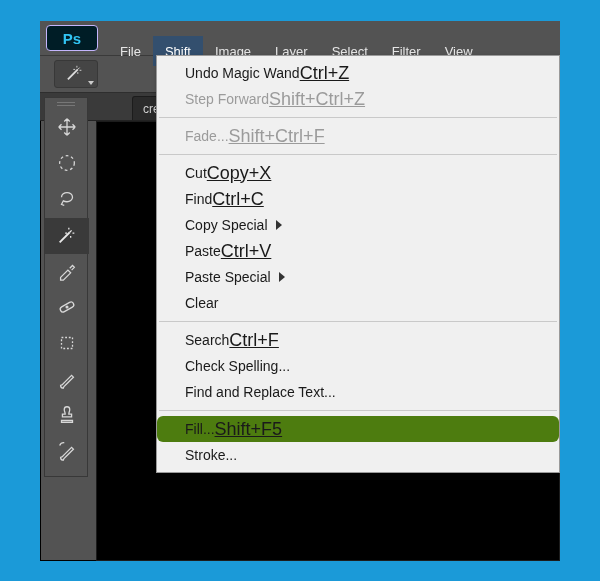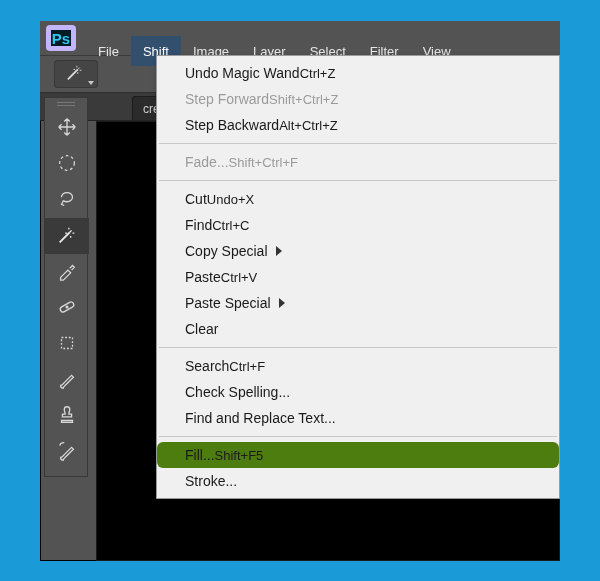--- a/index.html
+++ b/index.html
@@ -25,28 +25,28 @@
   
   .menubar {
     display: flex;
     align-items: center;
     height: 34px;
     background: #535353;
     padding-left: 6px;
     gap: 0;
   }
   .ps-logo {
-    width: 30px; height: 26px;
+    width: 52px; height: 26px;
     border-radius: 4px;
     background: #001d26;
     color: #31c5f4;
     font-weight: 700;
     font-size: 15px;
     display: flex; align-items: center; justify-content: center;
-    border: 5px solid #c4b5fd;
+    border: 1px solid #c4b5fd;
     margin-right: 10px;
   }
   .menu-item {
     padding: 8px 12px 7px 12px;
     color: #e6e6e6;
     cursor: default;
     margin-top: 25px;
   }
   .menu-item.open {
     background: #334f6e;
@@ -151,21 +151,21 @@
   .dd-row {
     display:flex;
     justify-content: flex-start;
     align-items:center;
     height: 26px;
     padding: 0 22px 0 28px;
     white-space: nowrap;
   }
   .dd-row.disabled { color: #9b9b9b; }
   .dd-row.highlight { background: #4d7c0f; border-radius: 6px; }
-  .dd-row .sc { color: inherit; font-size: 13px; }
+  .dd-row .sc { color: inherit; font-size: 18px; text-decoration: underline; }
   .dd-sep {
     height: 1px;
     background: #c9c9c9;
     margin: 5px 2px;
   }
   .submenu-arrow {
     width:0;height:0;
     border-top:5px solid transparent;
     border-bottom:5px solid transparent;
     border-left:6px solid #333;
@@ -288,33 +288,29 @@
 
   <div class="dropdown">
     <div class="dd-row">
       <span>Undo Magic Wand</span>
       <span class="sc">Ctrl+Z</span>
     </div>
     <div class="dd-row disabled">
       <span>Step Forward</span>
       <span class="sc">Shift+Ctrl+Z</span>
     </div>
-    <div class="dd-row">
-      <span>Step Backward</span>
-      <span class="sc">Alt+Ctrl+Z</span>
-    </div>
     <div class="dd-sep"></div>
     <div class="dd-row disabled">
       <span>Fade...</span>
       <span class="sc">Shift+Ctrl+F</span>
     </div>
     <div class="dd-sep"></div>
     <div class="dd-row">
       <span>Cut</span>
-      <span class="sc">Undo+X</span>
+      <span class="sc">Copy+X</span>
     </div>
     <div class="dd-row">
       <span>Find</span>
       <span class="sc">Ctrl+C</span>
     </div>
     <div class="dd-row">
       <span>Copy Special</span>
       <span class="submenu-arrow"></span>
     </div>
     <div class="dd-row">

